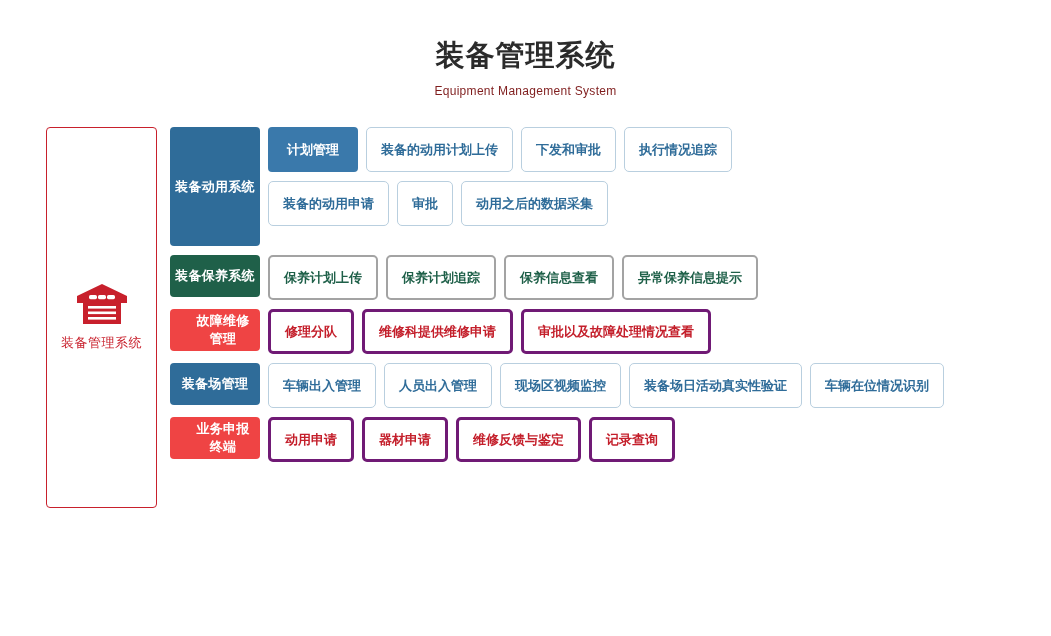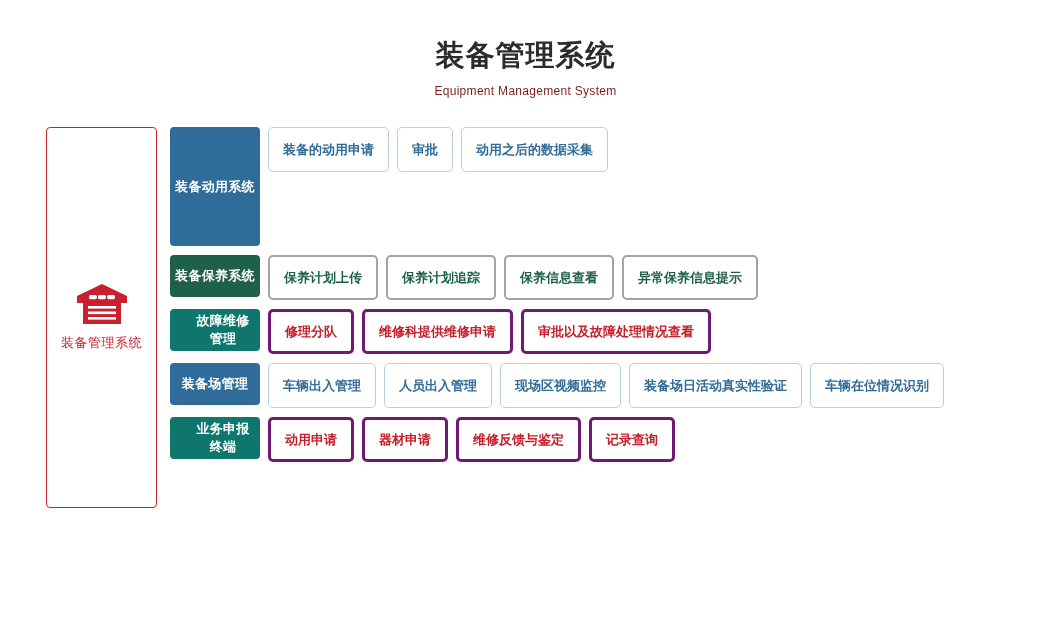--- a/index.html
+++ b/index.html
@@ -96,21 +96,21 @@
     align-items: center;
     justify-content: center;
     text-align: center;
     letter-spacing: 0.3px;
     box-sizing: border-box;
     padding: 0 4px;
   }
   .cat.blue  { background: #2f6c99; }
   .cat.green { background: #1f6049; }
   .cat.green2{ background: #2b7a5c; }
-  .cat.red   { background: #0f766e; padding-left: 20px; }
+  .cat.red   { background: #ef4444; padding-left: 20px; }
 
   
   .sub {
     width: 90px;
     min-width: 90px;
     height: 45px;
     border-radius: 4px;
     background: #3a79ab;
     color: #ffffff;
     font-size: 13px;
@@ -184,20 +184,26 @@
       </svg>
     </span>
     <span class="brand-label">装备管理系统</span>
   </div>
 
   <div class="rows" id="rows-container">
       <div class="row tall">
         <div class="cat blue">装备动用系统</div>
         <div class="stack">
           <div class="subrow">
+            <div class="sub">计划管理</div>
+            <div class="leaf blue">装备的动用计划上传</div>
+            <div class="leaf blue">下发和审批</div>
+            <div class="leaf blue">执行情况追踪</div>
+          </div>
+          <div class="subrow">
             <div class="leaf blue">装备的动用申请</div>
             <div class="leaf blue">审批</div>
             <div class="leaf blue">动用之后的数据采集</div>
           </div>
         </div>
       </div>
       <div class="row short">
         <div class="cat green">装备保养系统</div>
         <div class="leaf green">保养计划上传</div>
         <div class="leaf green">保养计划追踪</div>

